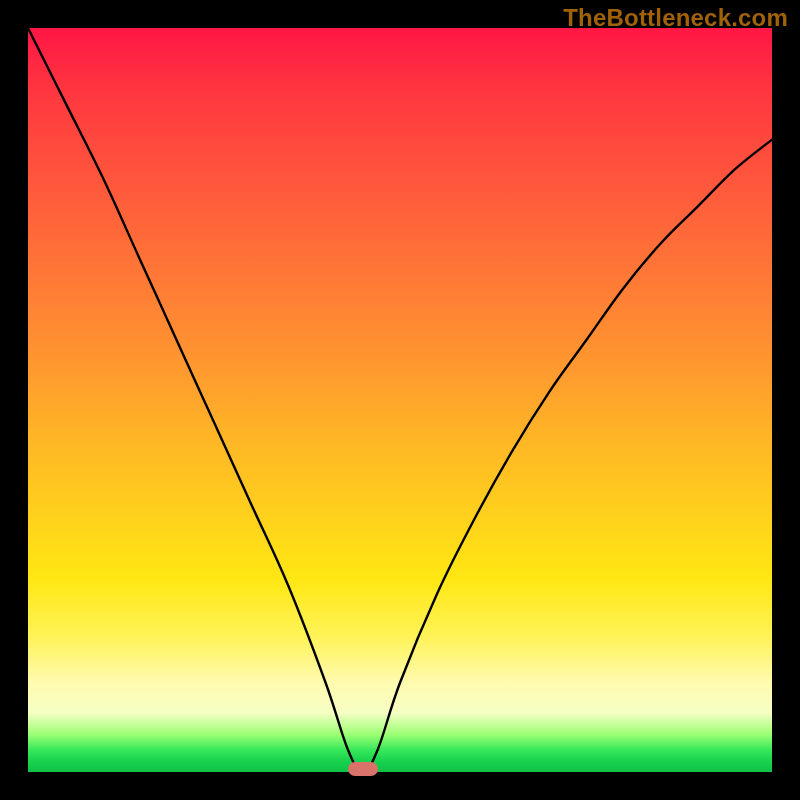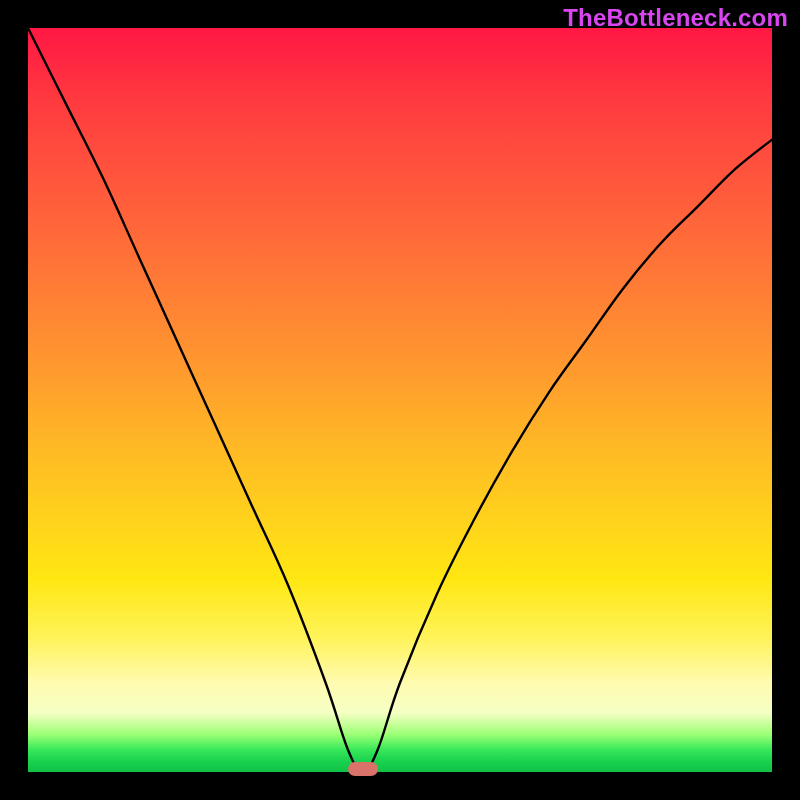--- a/index.html
+++ b/index.html
@@ -42,21 +42,21 @@
       #0fc246 100%
     );
   }
   .watermark {
     position: absolute;
     top: 4px;
     right: 12px;
     font-family: Arial, Helvetica, sans-serif;
     font-size: 24px;
     font-weight: 600;
-    color: #d946ef;
+    color: #a16207;
     letter-spacing: 0.2px;
     user-select: none;
   }
   svg.curve {
     position: absolute;
     left: 0;
     top: 0;
     width: 744px;
     height: 744px;
     overflow: visible;

